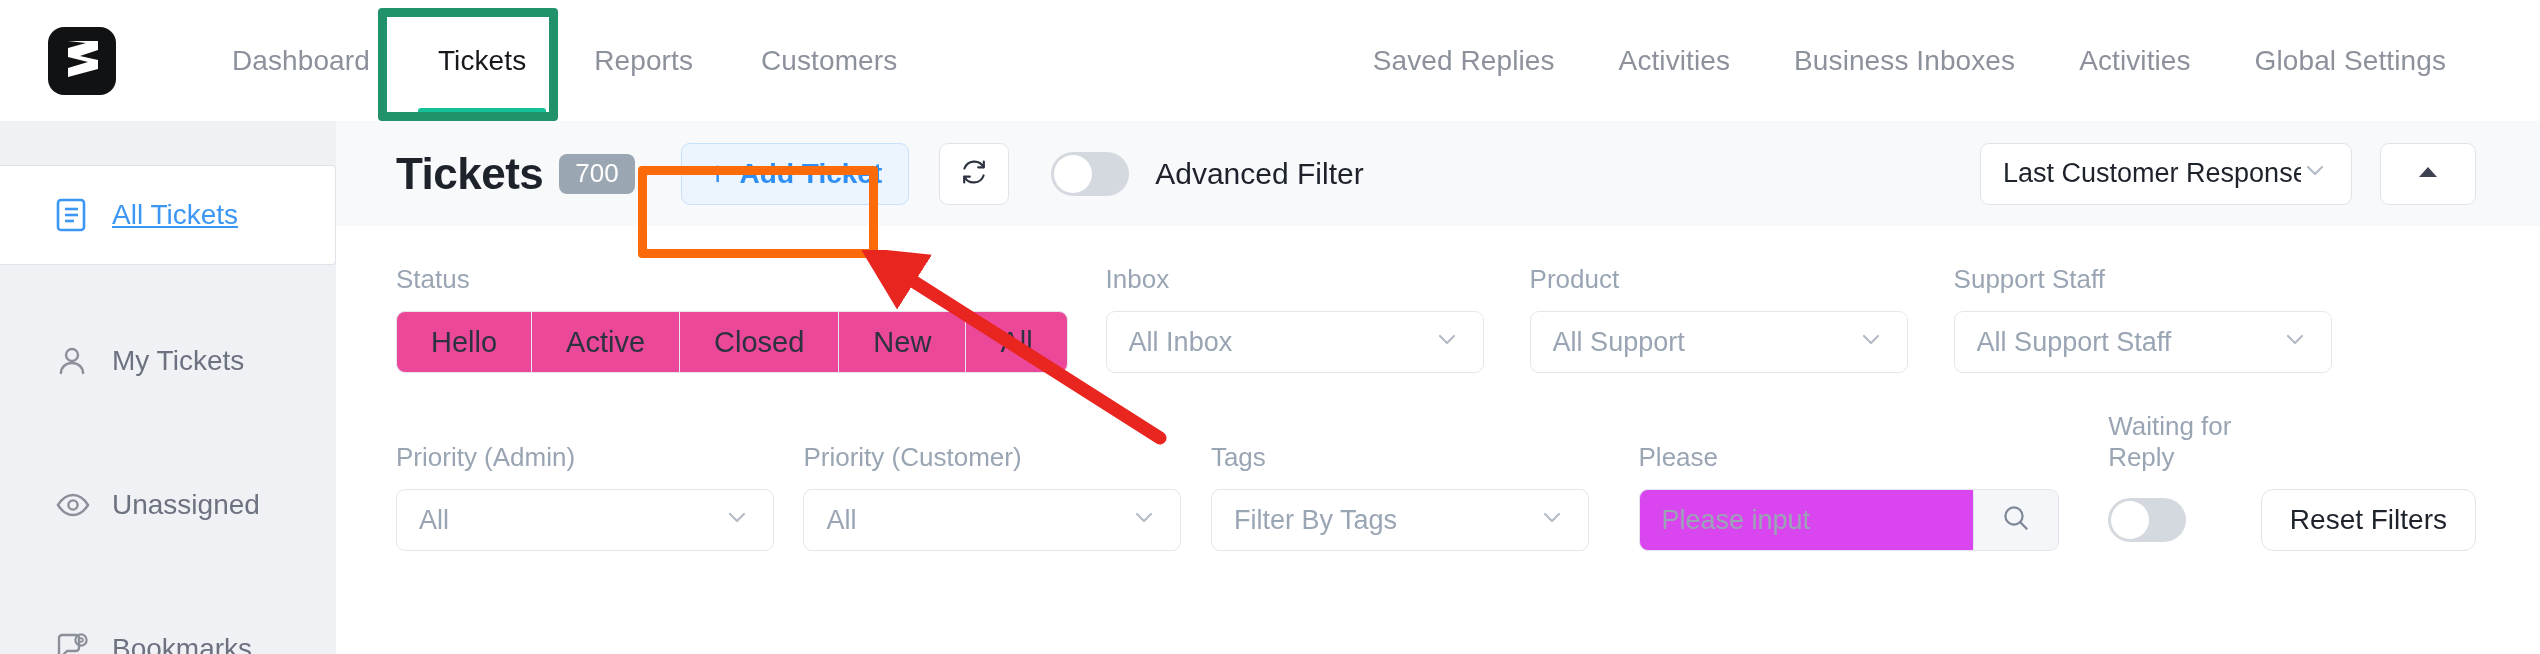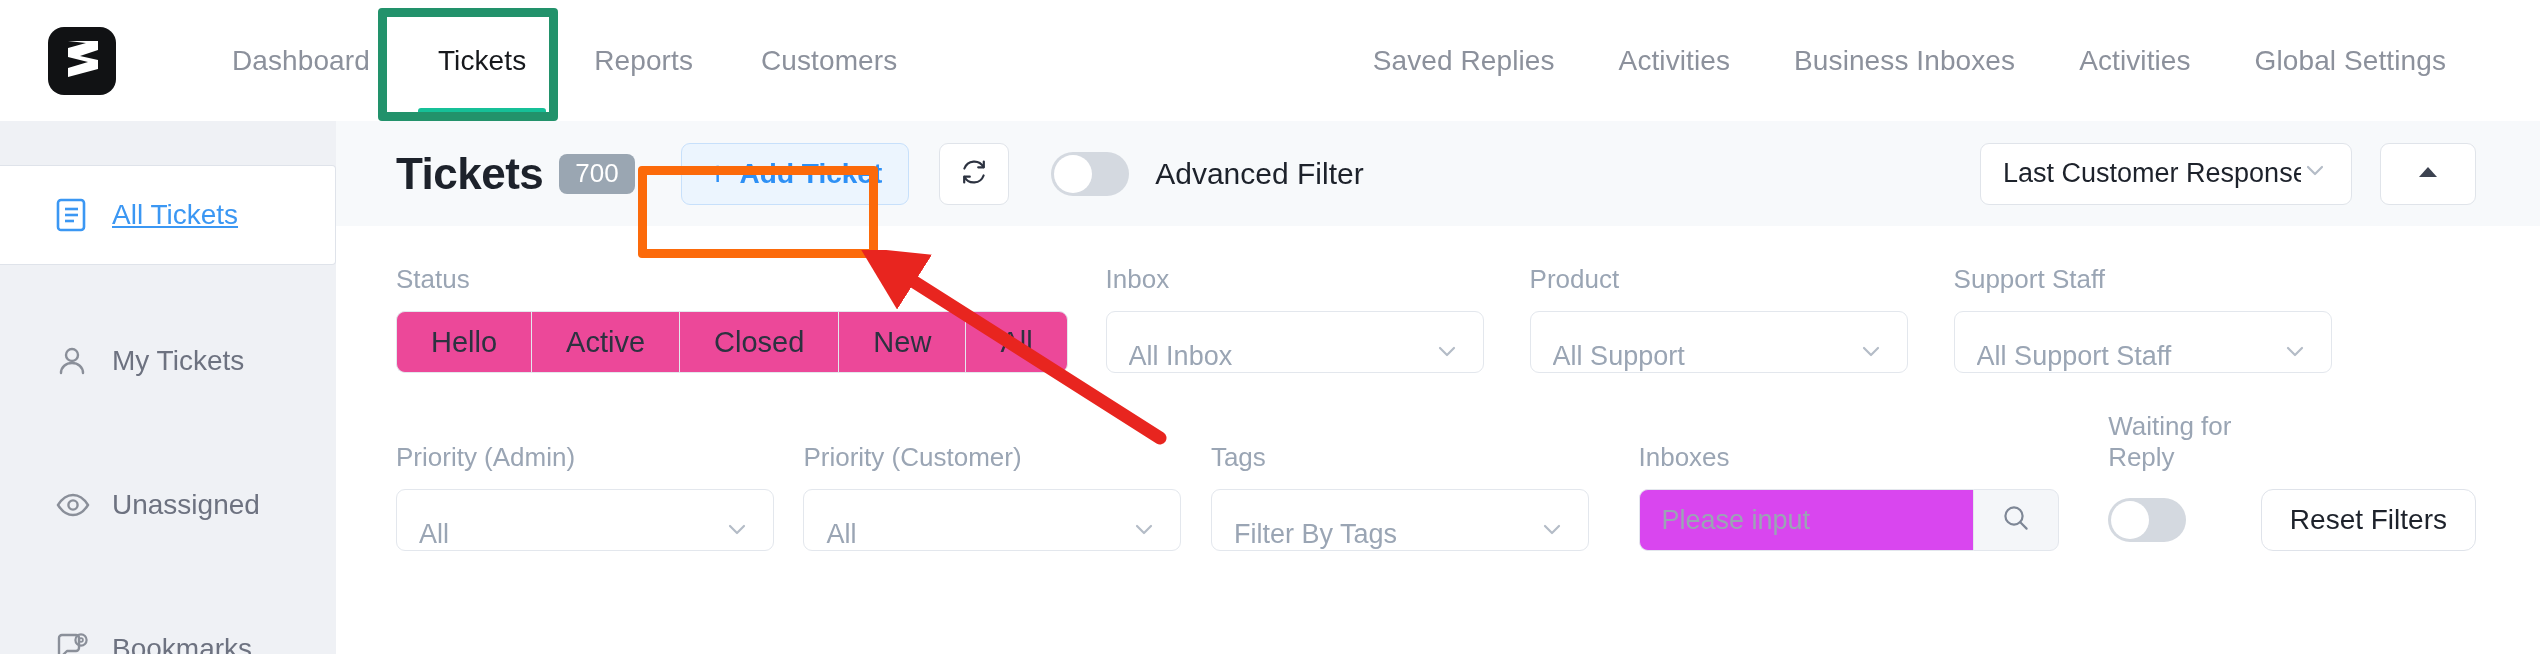--- a/index.html
+++ b/index.html
@@ -124,21 +124,21 @@
   .seg {
     border: 1px solid #e3e7ed; border-right: none; background: #ec4899;
     font-size: 29px; color: #2c3240; display: flex; align-items: center;
     justify-content: center; cursor: pointer; padding: 0 34px;
   }
   .seg:first-child { border-radius: 9px 0 0 9px; }
   .seg:last-child { border-right: 1px solid #e3e7ed; border-radius: 0 9px 9px 0; }
 
   .sel {
     height: 62px; border: 1px solid #e3e7ed; border-radius: 9px; background: #ffffff;
-    display: flex; align-items: flex-end; padding: 0 22px;
+    display: flex; align-items: center; padding: 0 22px;
     font-size: 27px; color: #9aa5b4; cursor: pointer;
   }
   .sel .sv { flex: 1; white-space: nowrap; overflow: hidden; }
 
   .searchwrap { display: flex; height: 62px; }
   .searchwrap input {
     width: 334px; height: 62px; border: 1px solid #e3e7ed; border-right: none;
     border-radius: 9px 0 0 9px; padding: 0 22px;
     font-size: 27px; color: #2c3240; background: #d946ef;
     font-family: "Liberation Sans", sans-serif; outline: none;
@@ -386,21 +386,21 @@
                 <svg width="28" height="28" viewBox="0 0 28 28">
                     <path d="M7 11l7 7 7-7" fill="none" stroke="#b4bcc7" stroke-width="2.2" stroke-linecap="round" stroke-linejoin="round"></path>
                   </svg>
               </span>
             </div>
           </div>
 
           <div class="gap-b"></div>
 
           <div class="fgroup">
-            <span class="flabel">Inboxes</span>
+            <span class="flabel">Please</span>
             <div class="searchwrap">
               <input type="text" placeholder="Please input" style="">
               <div class="search-btn">
                 <span>
                   <svg width="30" height="30" viewBox="0 0 30 30">
                       <circle cx="13" cy="13" r="8.6" fill="none" stroke="#7e8796" stroke-width="2.2"></circle>
                       <line x1="19.3" y1="19.3" x2="25.6" y2="25.6" stroke="#7e8796" stroke-width="2.2" stroke-linecap="round"></line>
                     </svg>
                 </span>
               </div>

